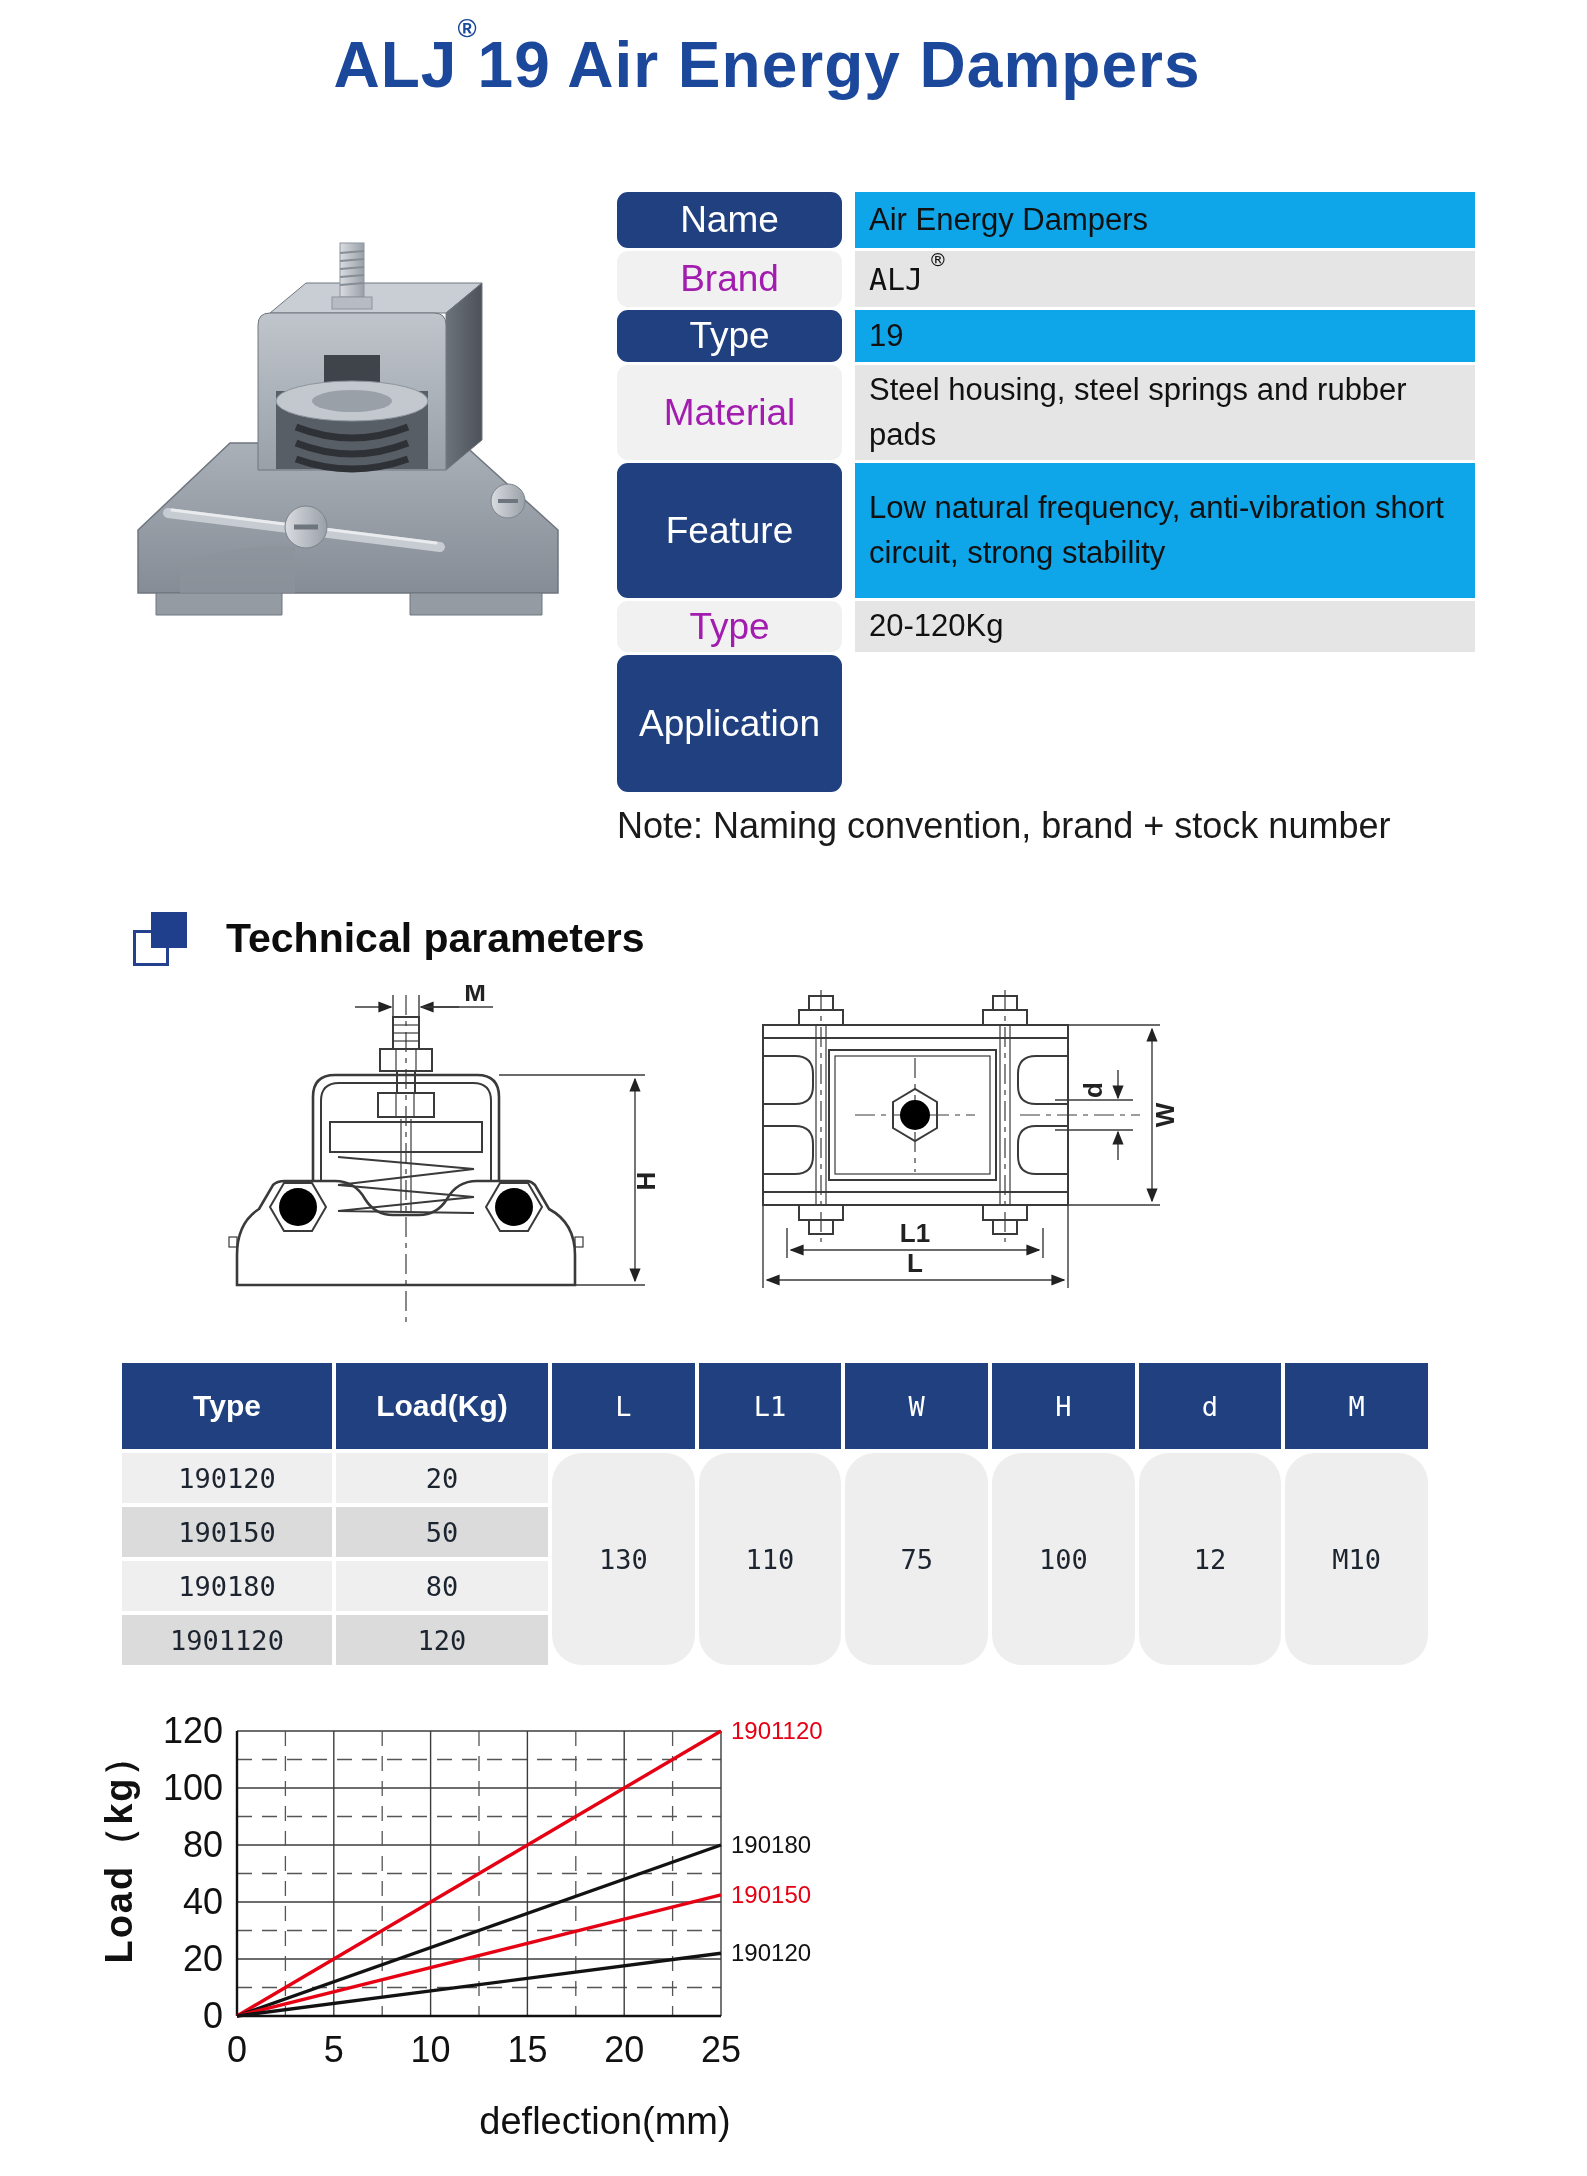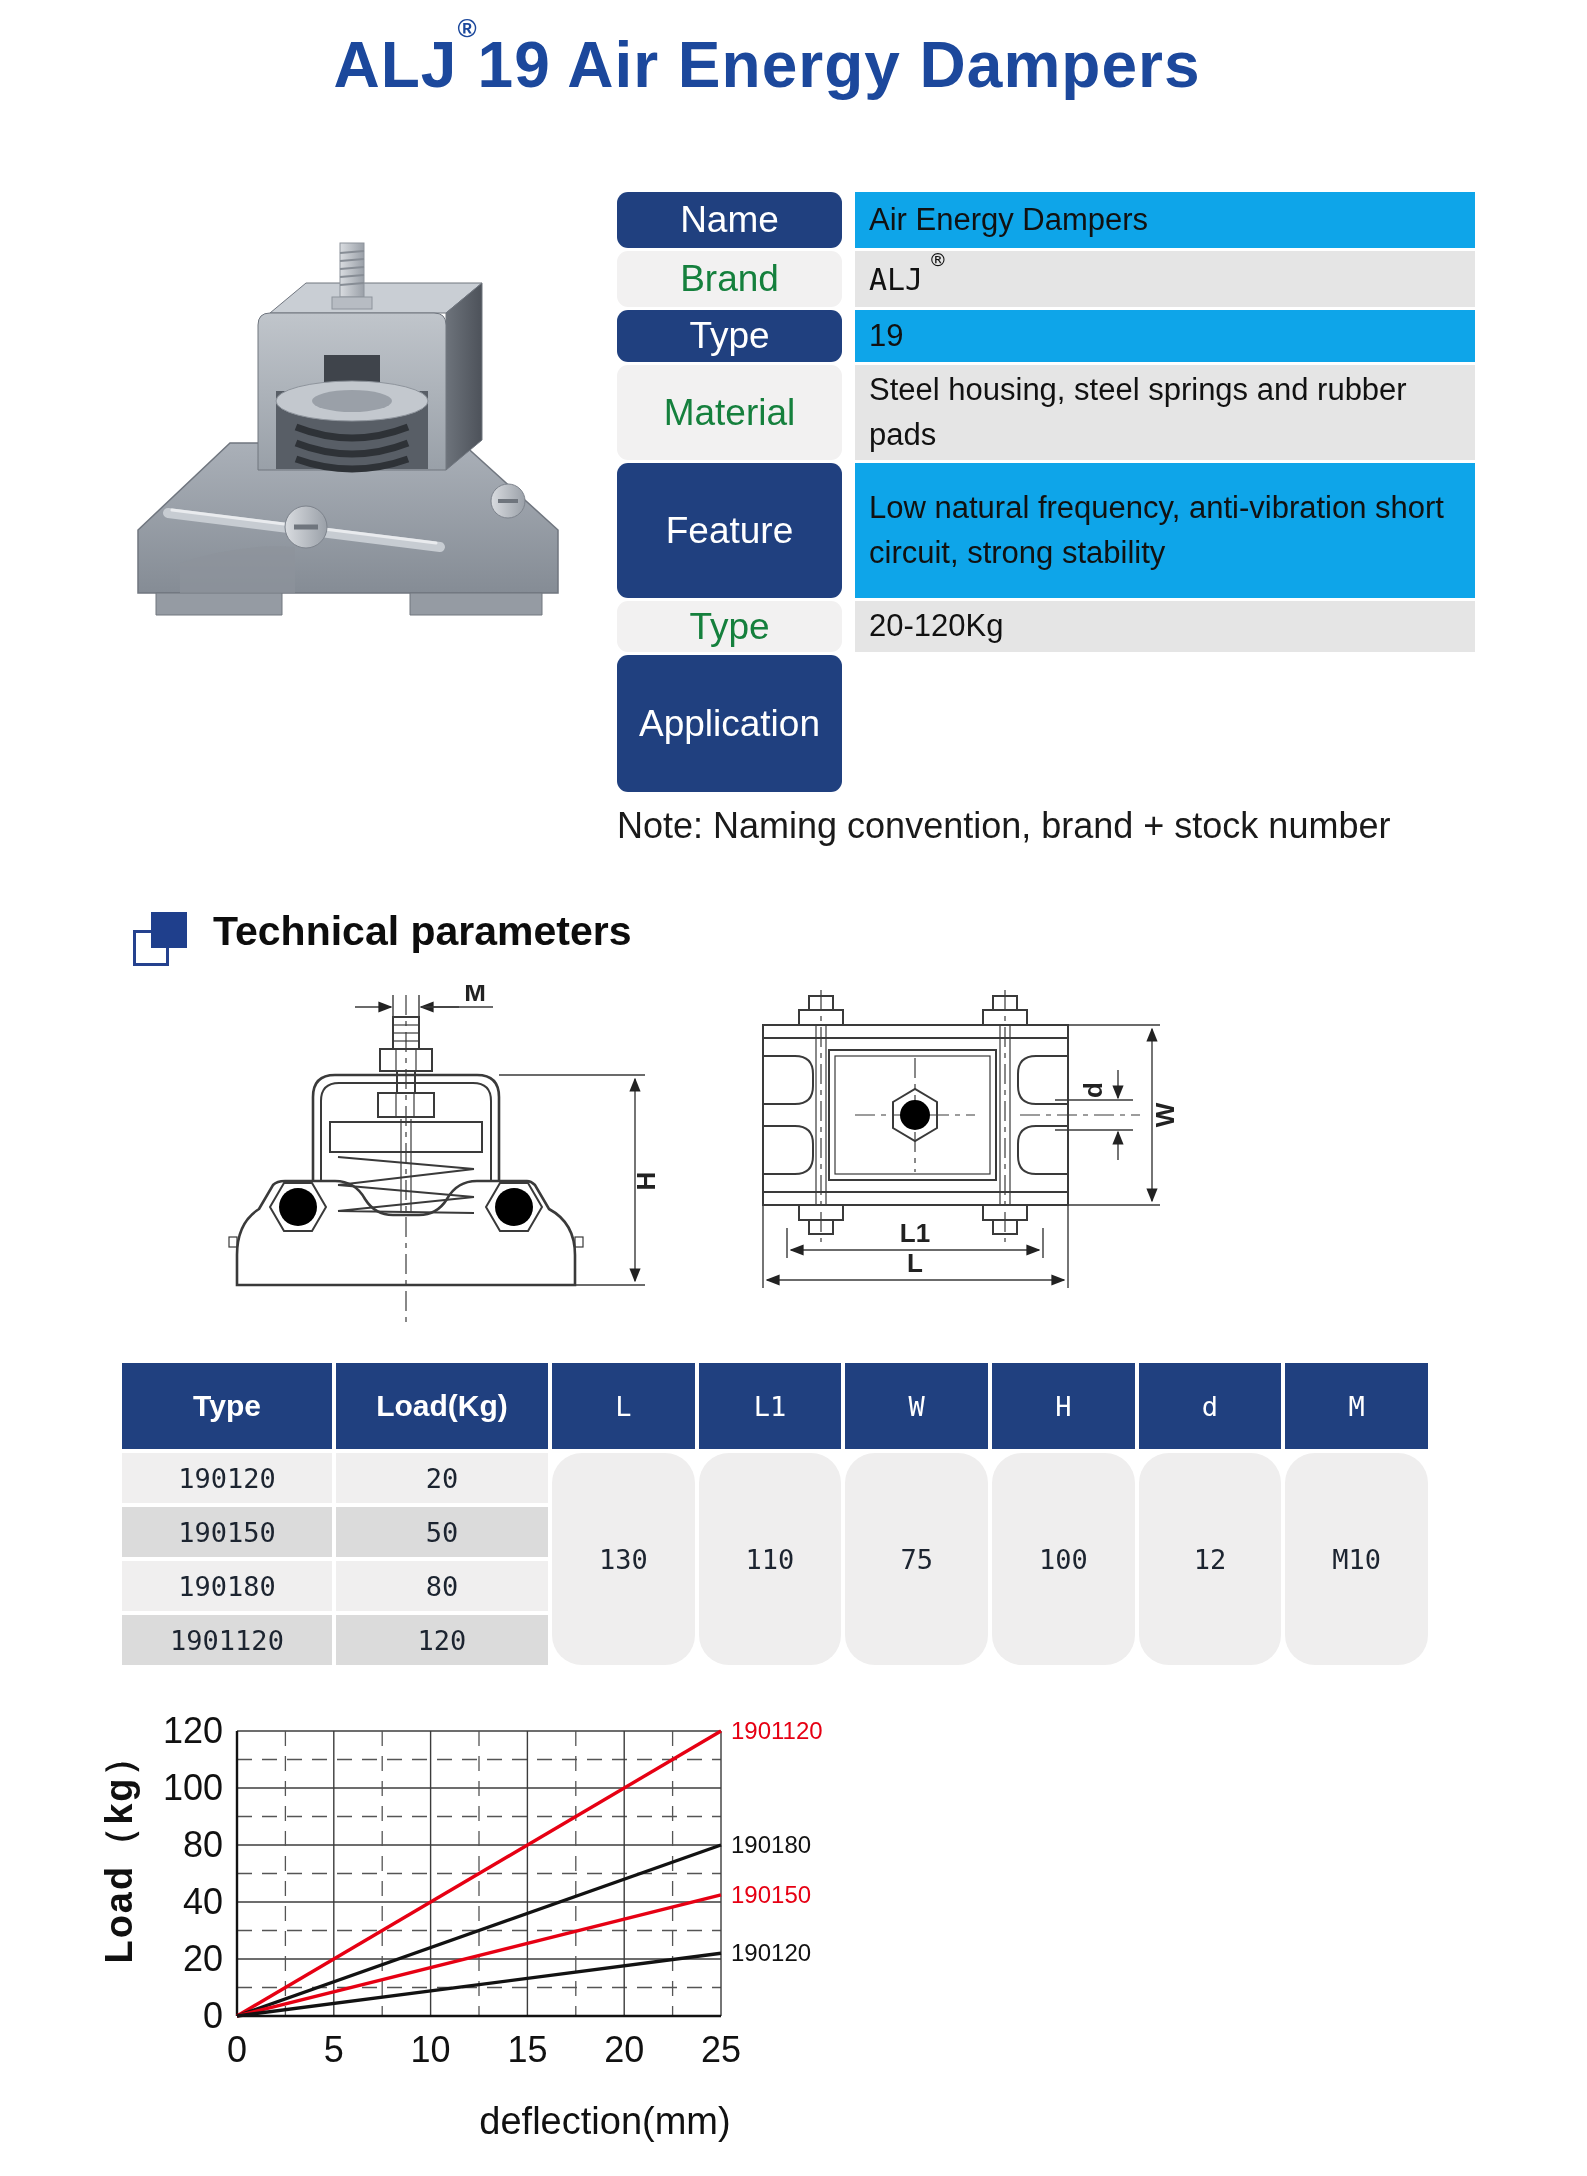--- a/index.html
+++ b/index.html
@@ -8,31 +8,31 @@
   
   .title{position:absolute;left:0;top:28px;width:1510px;text-align:center;
          font-size:64px;font-weight:bold;color:#1c489c;letter-spacing:1px;padding-left:12px;}
   .title sup{font-size:26px;position:relative;top:-28px;font-weight:bold;}
   
   .spec{position:absolute;left:617px;top:192px;width:858px;display:grid;
         grid-template-columns:225px 620px;grid-template-rows:56px 56px 52px 95px 135px 51px 137px;
         gap:3px 13px;}
   .lab{display:flex;align-items:center;justify-content:center;font-size:37px;border-radius:11px;}
   .lab.blue{background:#20407f;color:#fff;}
-  .lab.lite{background:#f2f1f1;color:#15803d;}
+  .lab.lite{background:#f2f1f1;color:#a21caf;}
   .val{display:flex;align-items:center;font-size:31px;color:#111;
        padding-left:14px;line-height:1.45;}
   .val.dark{background:#0ea5e9;}
   .val.lite{background:#e5e5e5;}
   .brandv{font-family:"DejaVu Sans Mono", monospace;font-size:30px;}
   .brandv sup{font-size:22px;position:relative;top:-12px;left:8px;}
   
   .note{position:absolute;left:617px;top:805px;font-size:36px;color:#1a1a1a;}
   
-  .sect{position:absolute;left:133px;top:908px;display:flex;gap:18px;}
+  .sect{position:absolute;left:133px;top:908px;display:flex;align-items:center;gap:31px;}
   .sq-icon{position:relative;width:62px;height:60px;}
   .sq-outline{position:absolute;left:0;bottom:2px;width:30px;height:30px;
               border:3px solid #25418e;background:#fff;}
   .sq-fill{position:absolute;left:18px;top:4px;width:36px;height:36px;background:#1f3f8c;}
   .sect-txt{font-size:41px;font-weight:bold;color:#0d0d0d;}
   
   svg text{font-family:"Liberation Sans", sans-serif;}
   .draw line,.draw path,.draw rect,.draw polygon,.draw polyline{stroke:#3a3a3a;fill:none;stroke-width:2;}
   .draw .thick{stroke-width:2.6;}
   .draw .thin{stroke-width:1.2;}

